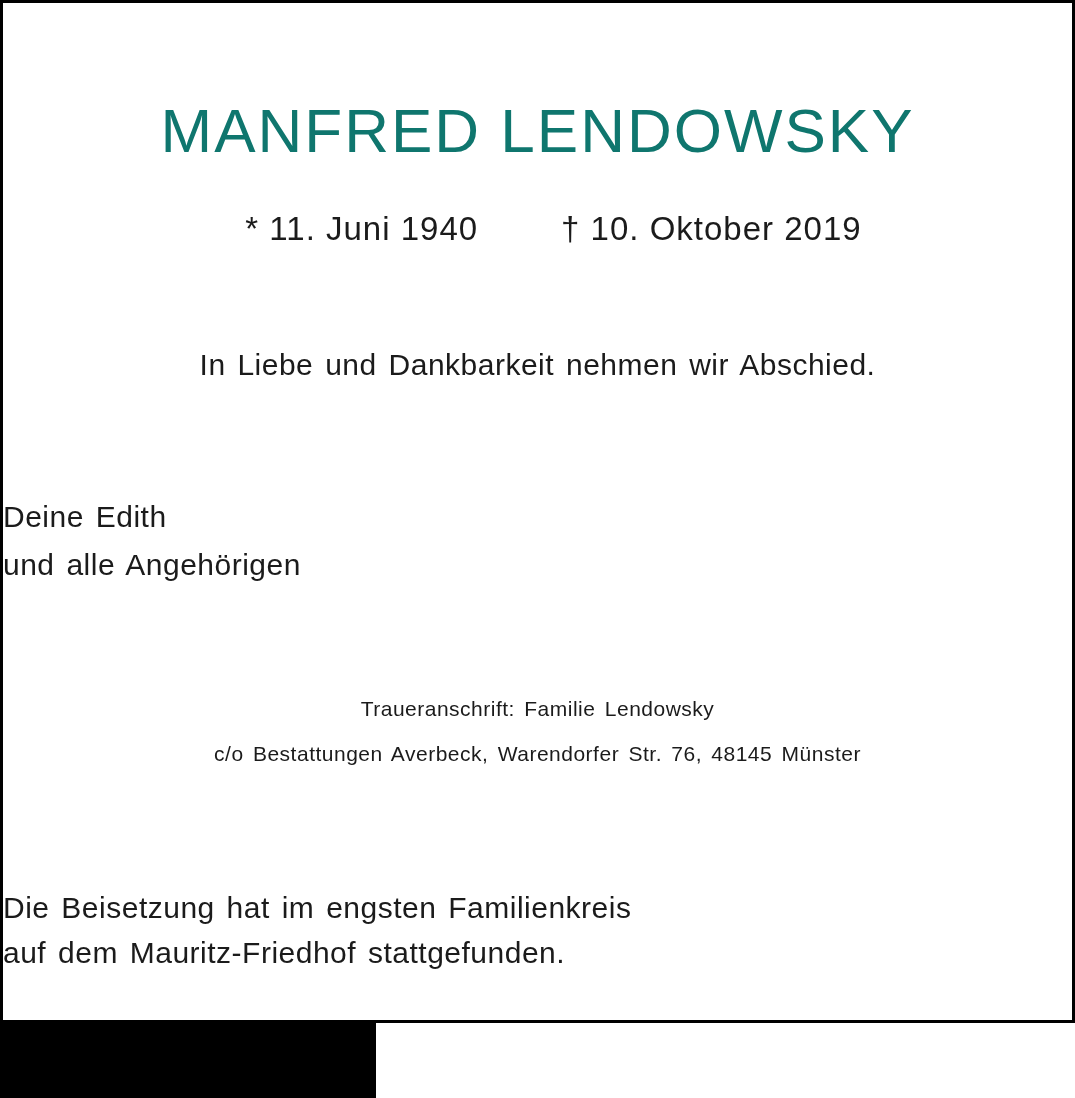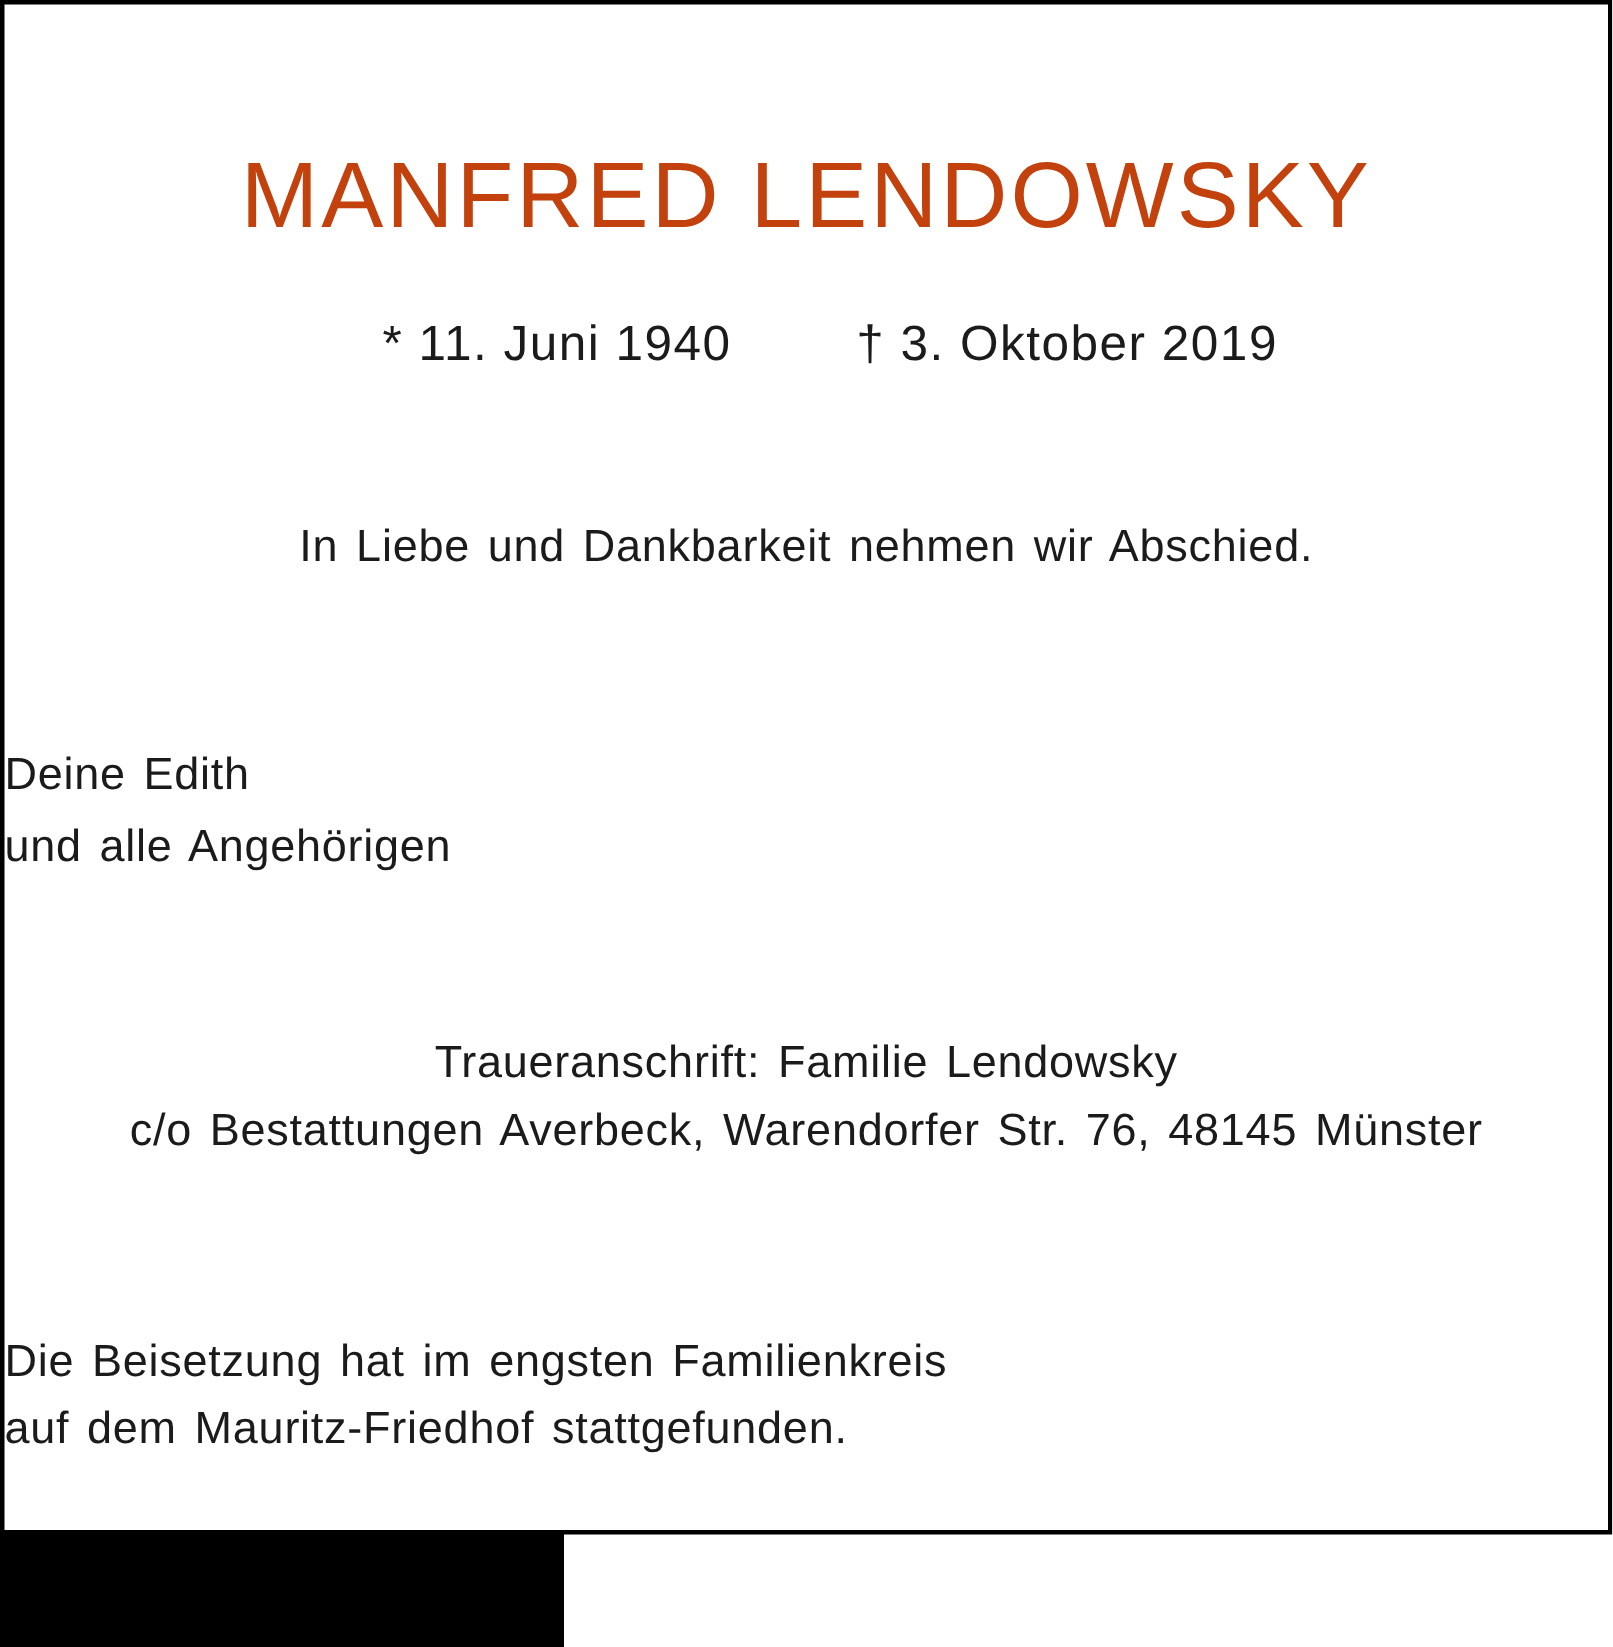--- a/index.html
+++ b/index.html
@@ -32,21 +32,21 @@
     width: 100%;
     text-align: center;
     font-weight: 300;
     white-space: nowrap;
   }
   .deceased-name {
     top: 94px;
     font-size: 62px;
     line-height: 68px;
     letter-spacing: 2px;
-    color: #c2410c;
+    color: #0f766e;
   }
   .dates-row {
     position: absolute;
     top: 204px;
     left: 16px;
     width: 100%;
     display: flex;
     justify-content: center;
     gap: 83px;
     font-size: 33px;
@@ -72,21 +72,21 @@
     font-weight: 300;
     letter-spacing: 0.5px;
     word-spacing: 3px;
   }
   .address {
     position: absolute;
     top: 683px;
     left: 0;
     width: 100%;
     text-align: center;
-    font-size: 30px;
+    font-size: 21px;
     line-height: 45px;
     font-weight: 300;
     letter-spacing: 0.5px;
     word-spacing: 3px;
   }
   .burial {
     position: absolute;
     top: 882px;
     left: 0;
     width: 100%;
@@ -109,21 +109,21 @@
 <body>
 
 <div class="page">
 
   <div class="card">
 
     <div class="line deceased-name">MANFRED LENDOWSKY</div>
 
     <div class="dates-row">
       <span>* 11. Juni 1940</span>
-      <span>† 3. Oktober 2019</span>
+      <span>† 10. Oktober 2019</span>
     </div>
 
     <div class="line farewell">In Liebe und Dankbarkeit nehmen wir Abschied.</div>
 
     <div class="mourners">
       <div>Deine Edith</div>
       <div>und alle Angehörigen</div>
     </div>
 
     <div class="address">

